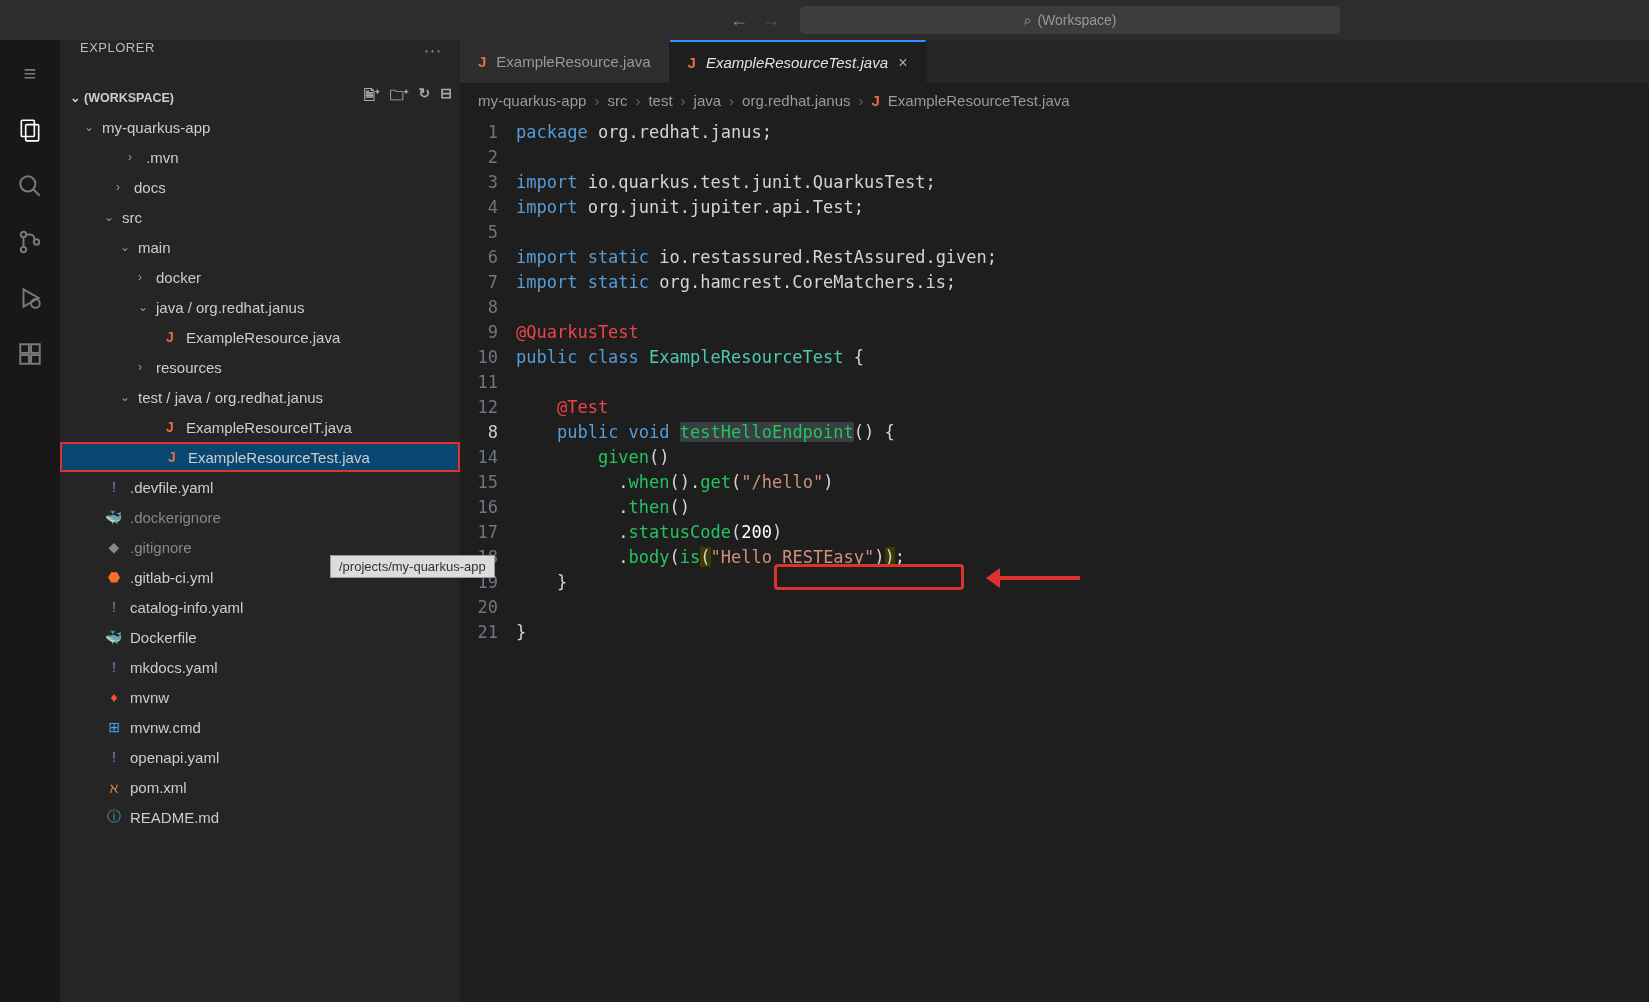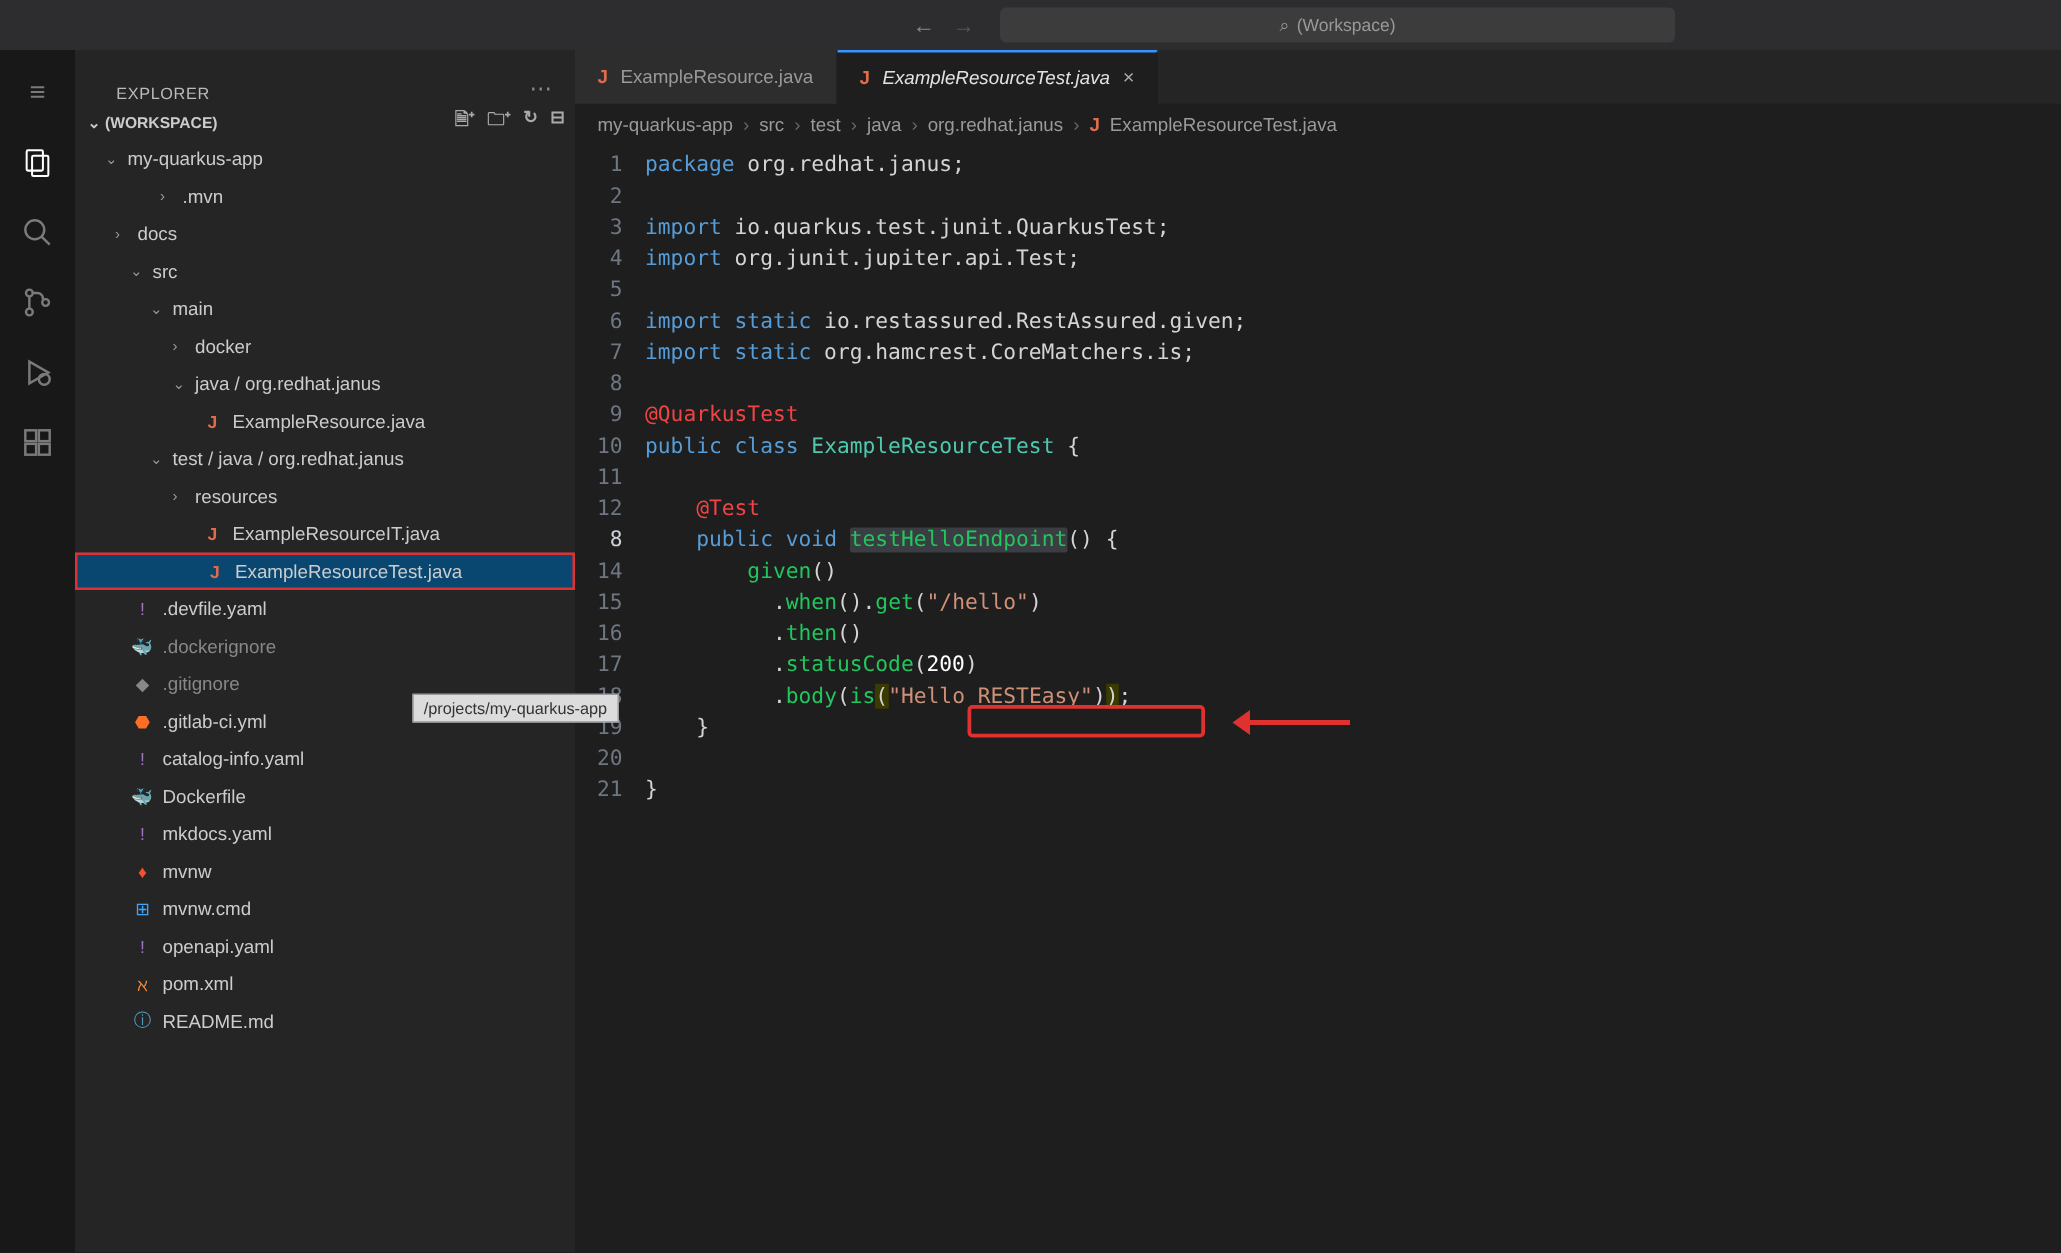--- a/index.html
+++ b/index.html
@@ -54,22 +54,22 @@
 .activity-icon { width: 28px; height: 28px; display:flex; align-items:center; justify-content:center; color:#7a7a7a; }
 .activity-icon.active { color: #fff; }
 .hamburger { font-size: 22px; }
 .sidebar {
   width: 400px;
   background: #252526;
   display: flex;
   flex-direction: column;
 }
 .sidebar-header {
-  height: 42px; display:flex; align-items:flex-end; justify-content:space-between;
-  padding: 0 18px 0 33px; font-size: 13px; color:#bbb; letter-spacing: 0.5px;
+  height: 42px; display:flex; align-items:flex-start; justify-content:space-between;
+  padding: 0 18px 0 20px; font-size: 13px; color:#bbb; letter-spacing: 0.5px;
 }
 .sidebar-actions { color:#888; font-size:18px; }
 .workspace-header {
   height: 30px; display:flex; align-items:center; padding: 0 8px 0 10px;
   font-size:12.5px; font-weight:600; color:#ccc; justify-content:space-between;
 }
 .workspace-actions { display:flex; gap:10px; color:#aaa; font-size:14px; }
 .tree { font-size: 15px; }
 .tree-row {
   height: 30px; display:flex; align-items:center; color:#ccc; cursor:pointer;
@@ -204,21 +204,21 @@
 
     <div class="tree">
       <div class="tree-row" style="padding-left:24px">
           <span class="chev folder-open"></span>
           <span class="tree-label">my-quarkus-app</span>
         </div>
       <div class="tree-row" style="padding-left:68px">
           <span class="chev folder-collapsed"></span>
           <span class="tree-label">.mvn</span>
         </div>
-      <div class="tree-row" style="padding-left:32px">
+      <div class="tree-row" style="padding-left:56px">
           <span class="chev folder-collapsed"></span>
           <span class="tree-label">docs</span>
         </div>
       <div class="tree-row" style="padding-left:44px">
           <span class="chev folder-open"></span>
           <span class="tree-label">src</span>
         </div>
       <div class="tree-row" style="padding-left:60px">
           <span class="chev folder-open"></span>
           <span class="tree-label">main</span>
@@ -228,27 +228,27 @@
           <span class="tree-label">docker</span>
         </div>
       <div class="tree-row" style="padding-left:78px">
           <span class="chev folder-open"></span>
           <span class="tree-label"><span>java / org.redhat.janus</span></span>
         </div>
       <div class="tree-row" style="padding-left:100px">
           <span class="icon j-icon">J</span>
           <span class="tree-label">ExampleResource.java</span>
         </div>
-      <div class="tree-row" style="padding-left:60px">
-          <span class="chev folder-open"></span>
-          <span class="tree-label">test / java / org.redhat.janus</span>
-        </div>
       <div class="tree-row" style="padding-left:78px">
           <span class="chev folder-collapsed"></span>
           <span class="tree-label">resources</span>
+        </div>
+      <div class="tree-row" style="padding-left:60px">
+          <span class="chev folder-open"></span>
+          <span class="tree-label">test / java / org.redhat.janus</span>
         </div>
       <div class="tree-row" style="padding-left:100px">
           <span class="icon j-icon">J</span>
           <span class="tree-label">ExampleResourceIT.java</span>
         </div>
       <div class="tree-row selected" style="padding-left:100px">
           <span class="icon j-icon">J</span>
           <span class="tree-label">ExampleResourceTest.java</span>
         </div>
       <div class="tree-row" style="padding-left:44px">

